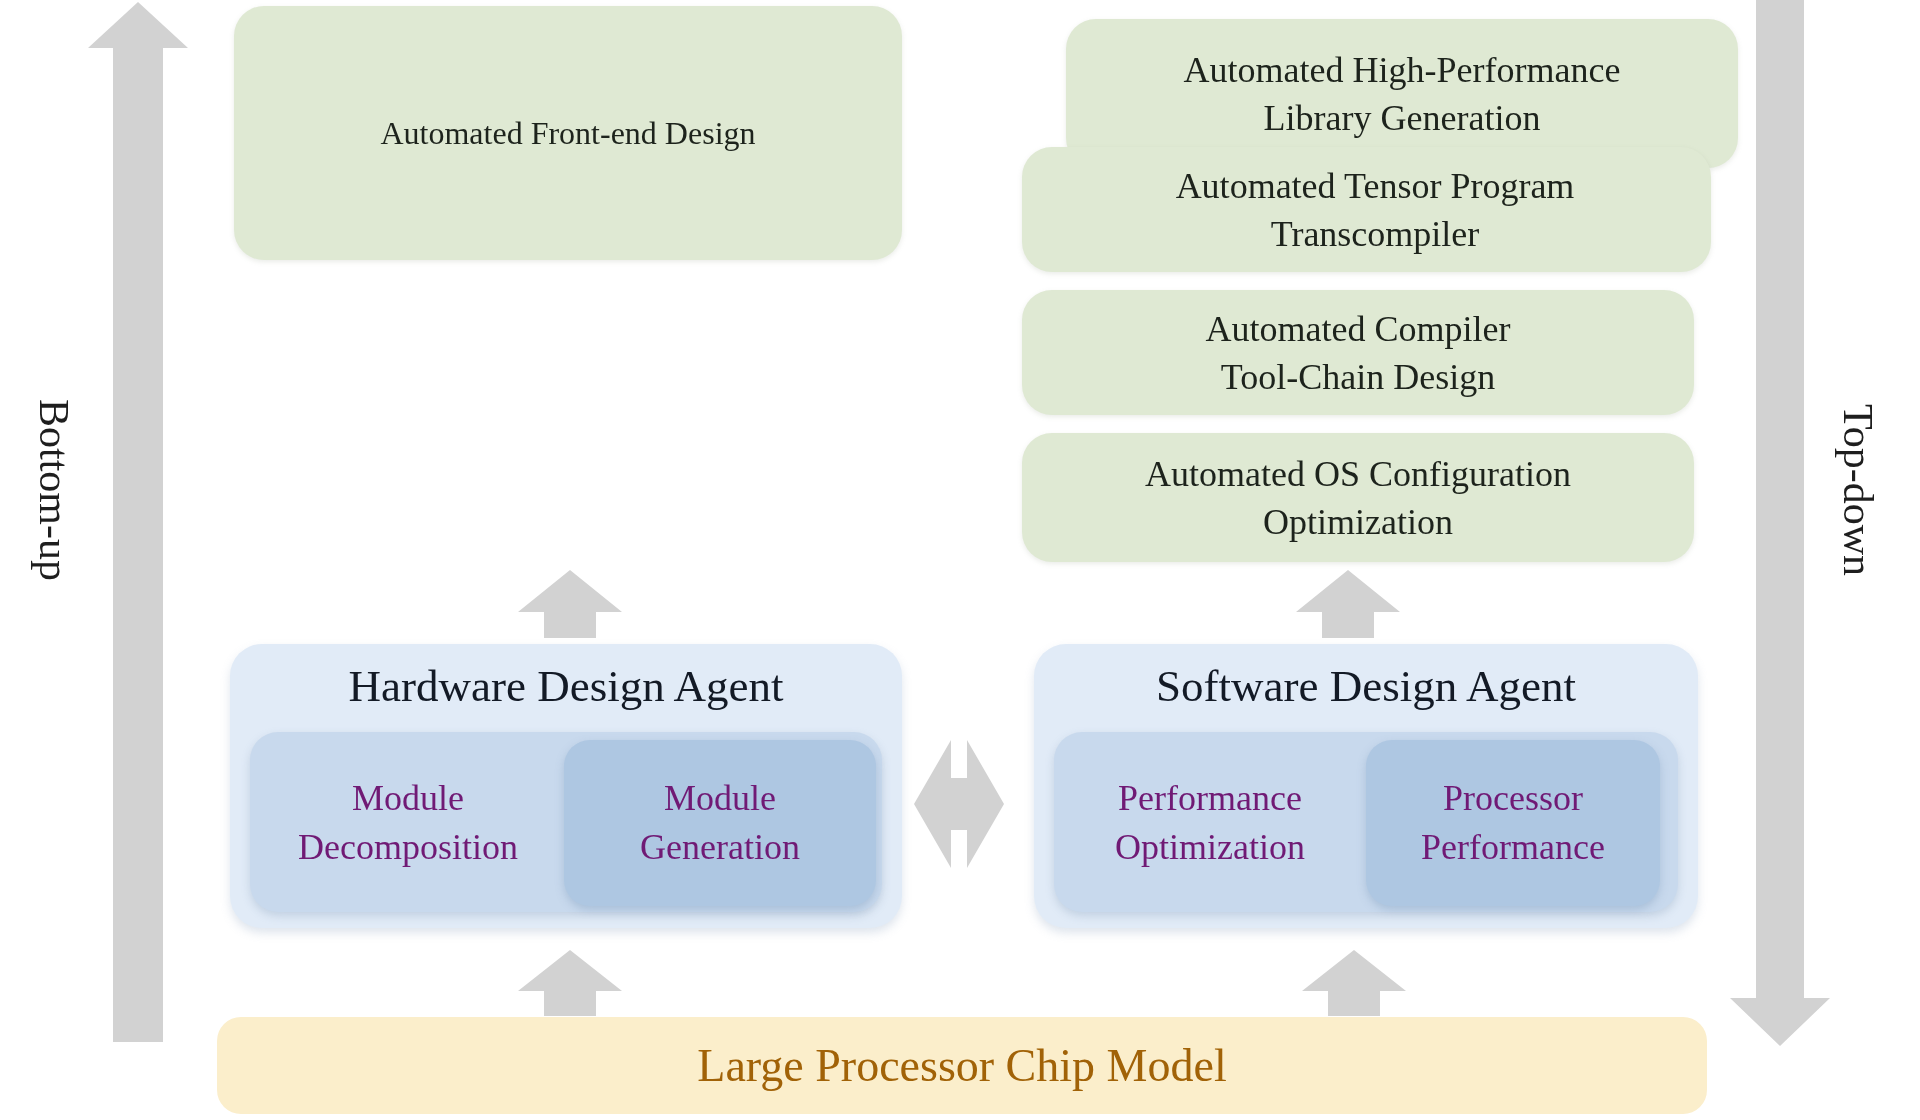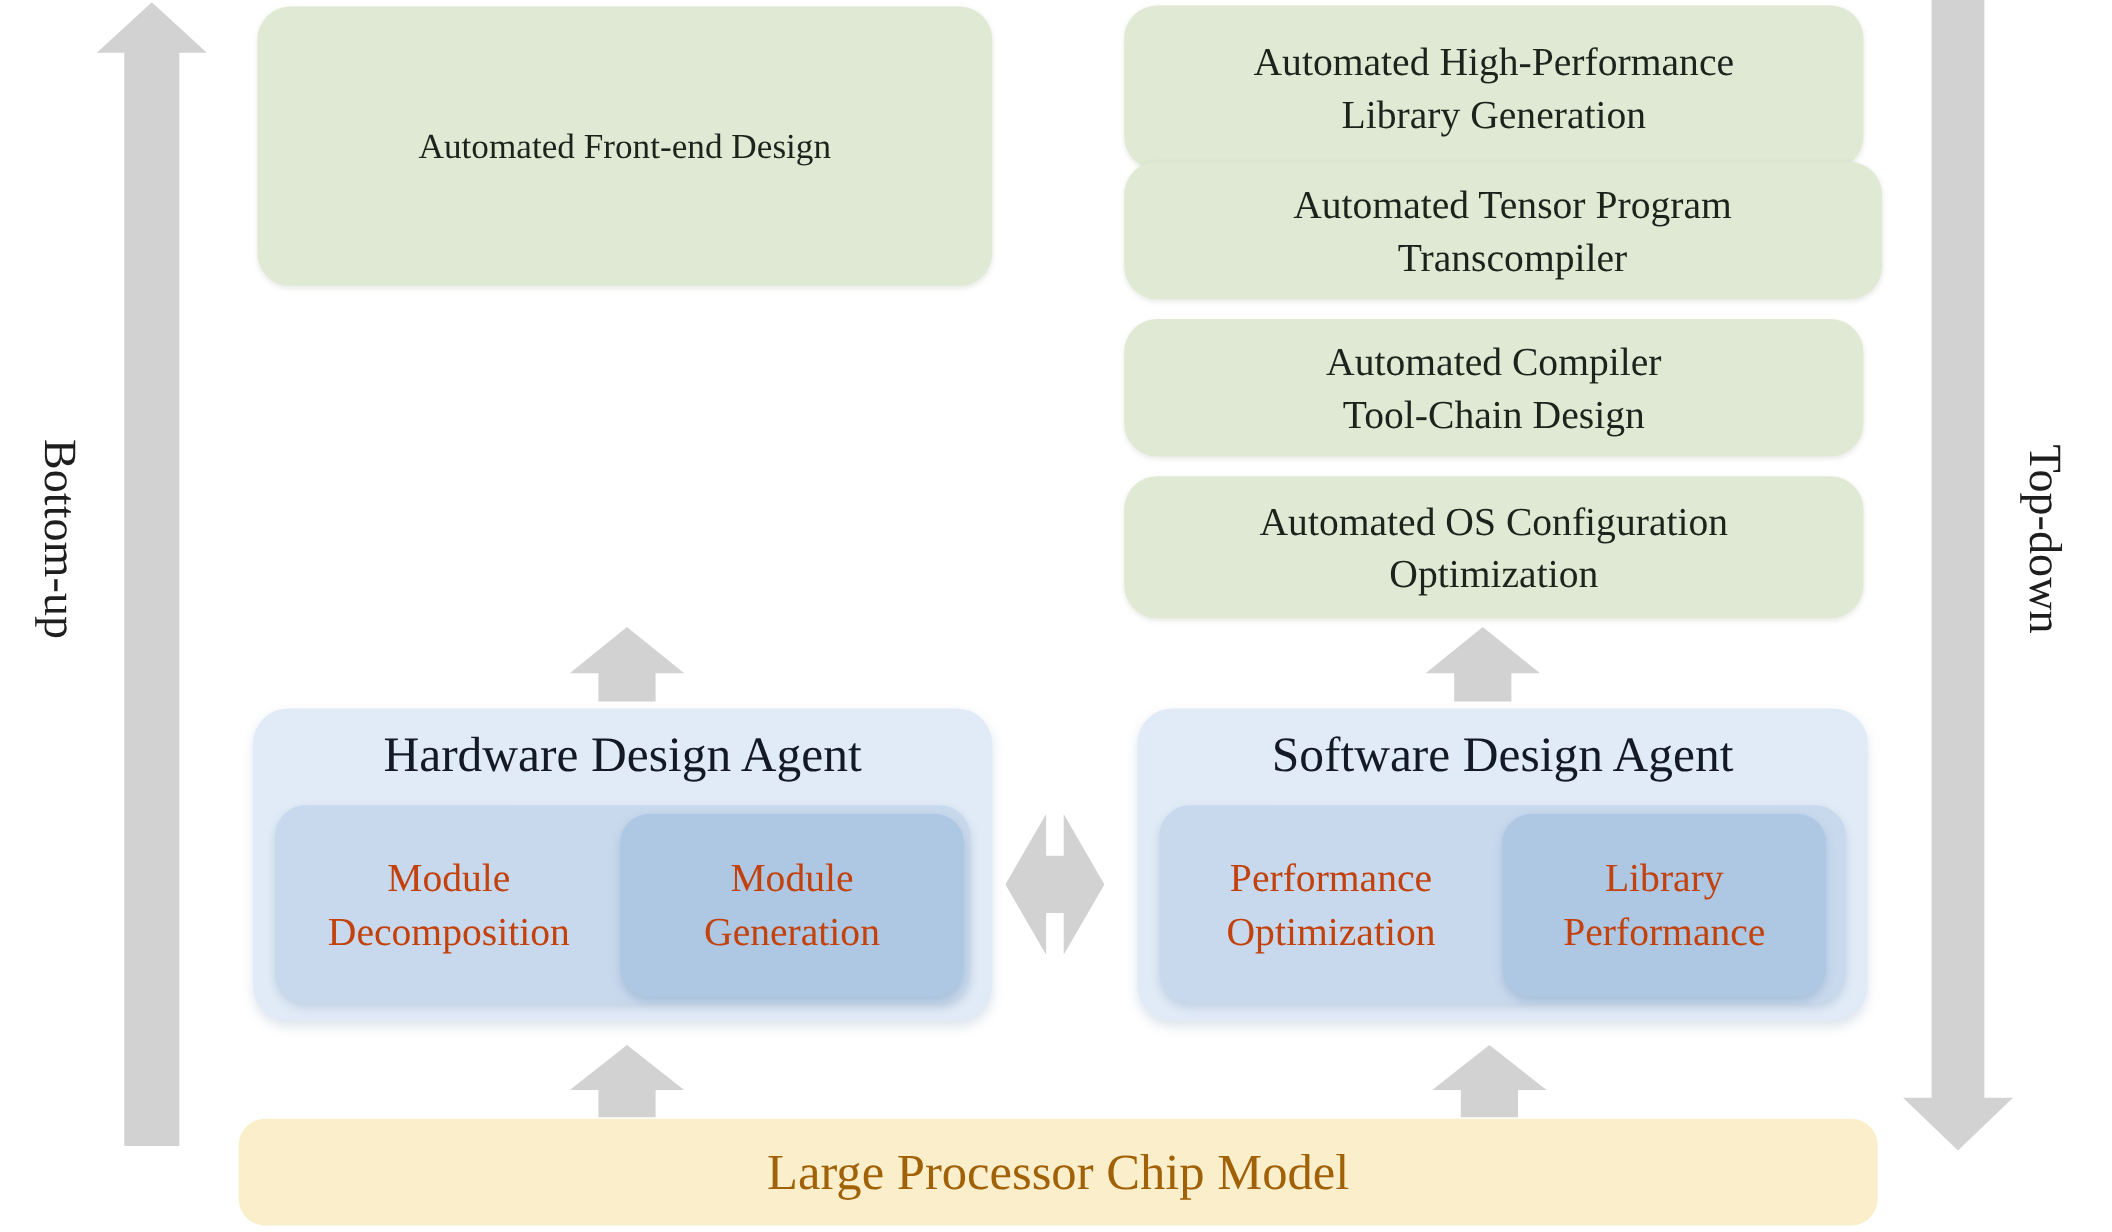--- a/index.html
+++ b/index.html
@@ -67,21 +67,21 @@
     position: absolute;
     top: 96px;
     height: 166px;
     display: flex;
     flex-direction: column;
     align-items: center;
     justify-content: center;
     text-align: center;
     font-size: 36px;
     line-height: 49px;
-    color: #c2410c;
+    color: #701a75;
   }
   .module-text span { display: block; }
 
   
   .foundation {
     position: absolute;
     left: 217px; top: 1017px;
     width: 1490px; height: 97px;
     background: #fbeecb;
     border-radius: 24px;
@@ -124,21 +124,21 @@
     <polygon class="arrow-fill" points="32,0 80,0 80,998 106,998 56,1046 6,998 32,998"></polygon>
   </svg>
 
   <div class="side-label" style="left:1826px;">Top-down</div>
 
   <div class="gbox left-col" style="top:6px; height:254px;">
     <span>Automated Front-end Design</span>
   </div>
 
 
-  <div class="gbox right-col" style="top:5px; height:149px;">
+  <div class="gbox right-col" style="top:19px; height:149px;margin-left:44px;">
     <span>Automated High-Performance</span>
     <span>Library Generation</span>
   </div>
 
   <div class="gbox right-col" style="top:147px; height:125px;padding-left:17px;">
     <span>Automated Tensor Program</span>
     <span>Transcompiler</span>
   </div>
 
   <div class="gbox right-col" style="top:290px; height:125px;justify-content:center;">
@@ -178,21 +178,21 @@
 
   <div class="agent" style="left:1034px; width:664px;">
     <div class="agent-title">Software Design Agent</div>
     <div class="module-band" style="width:624px;"></div>
     <div class="module-dark" style="left:332px; width:294px;"></div>
     <div class="module-text" style="left:20px; width:312px;">
       <span>Performance</span>
       <span>Optimization</span>
     </div>
     <div class="module-text" style="left:332px; width:294px;">
-      <span>Library</span>
+      <span>Processor</span>
       <span>Performance</span>
     </div>
   </div>
 
   <svg class="abs" style="left:518px; top:950px;" width="104" height="66" viewBox="0 0 104 66">
     <polygon class="arrow-fill" points="52,0 104,41 78,41 78,66 26,66 26,41 0,41"></polygon>
   </svg>
   <svg class="abs" style="left:1302px; top:950px;" width="104" height="66" viewBox="0 0 104 66">
     <polygon class="arrow-fill" points="52,0 104,41 78,41 78,66 26,66 26,41 0,41"></polygon>
   </svg>

